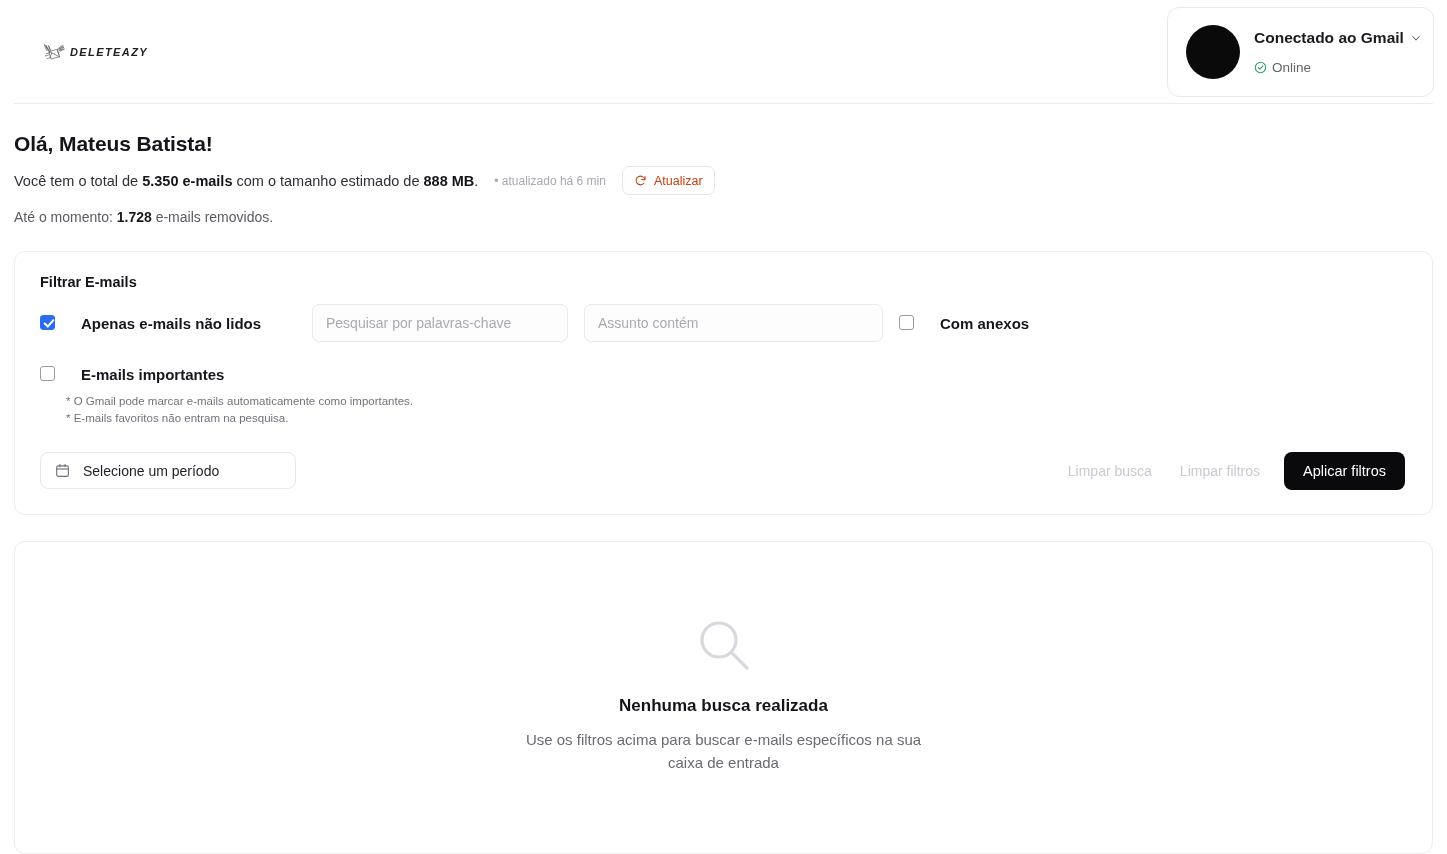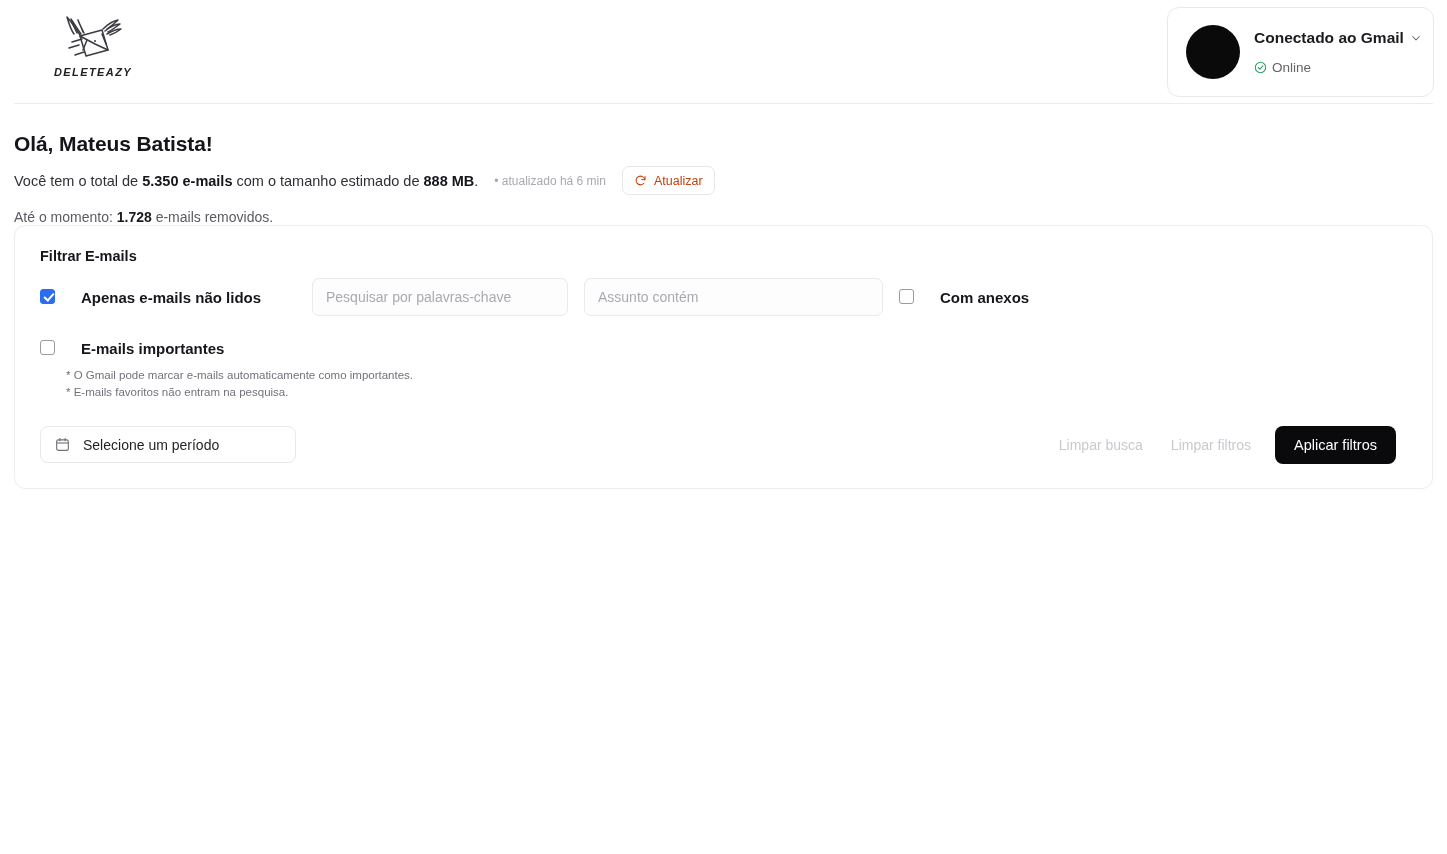--- a/index.html
+++ b/index.html
@@ -18,21 +18,21 @@
   .header {
     position: relative;
     height: 104px;
     border-bottom: 1px solid #ececef;
     margin: 0 14px;
   }
   .logo-wrap {
     position: absolute;
     left: 24px; top: 12px;
     width: 110px; height: 82px;
-    display: flex; flex-direction: column;
+    display: flex; flex-direction: row;
     align-items: center; justify-content: flex-start;
   }
   .logo-mark { width: 86px; height: 56px; display: block; }
   .logo-text {
     font-size: 11px;
     font-weight: 700;
     letter-spacing: 1.4px;
     font-style: italic;
     color: #222226;
     margin-top: -2px;
@@ -104,21 +104,21 @@
   .removed-text { font-size: 14px; color: #5a5a63; }
   .removed-text b { font-weight: 700; color: #1b1b1f; }
 
   
   .card {
     margin: 0 14px;
     border: 1px solid #ededf0;
     border-radius: 11px;
     background: #fff;
   }
-  .filter-card { padding: 22px 36px 24px 25px; }
+  .filter-card { margin-top: 26px; padding: 22px 27px 24px 25px; }
   .filter-title {
     font-size: 14.5px;
     font-weight: 700;
     color: #15151b;
     margin: 0 0 14px 0;
   }
   .filter-row {
     display: flex;
     align-items: center;
     gap: 16px;
@@ -366,14 +366,24 @@
       </button>
 
       <div class="actions-right">
         <button class="ghost-btn">Limpar busca</button>
         <button class="ghost-btn">Limpar filtros</button>
         <button class="primary-btn">Aplicar filtros</button>
       </div>
     </div>
   </div>
 
+  <div class="card results-card">
+    <div class="empty-state">
+      <svg class="empty-icon" viewBox="0 0 58 58" fill="none">
+        <circle cx="24" cy="24" r="17" stroke="currentColor" stroke-width="3.2"></circle>
+        <path d="M36.5 36.5 L52 52" stroke="currentColor" stroke-width="3.2" stroke-linecap="round"></path>
+      </svg>
+      <div class="empty-title">Nenhuma busca realizada</div>
+      <div class="empty-sub">Use os filtros acima para buscar e-mails específicos na sua caixa de entrada</div>
+    </div>
+  </div>
 
 </div>
 
 </body></html>

